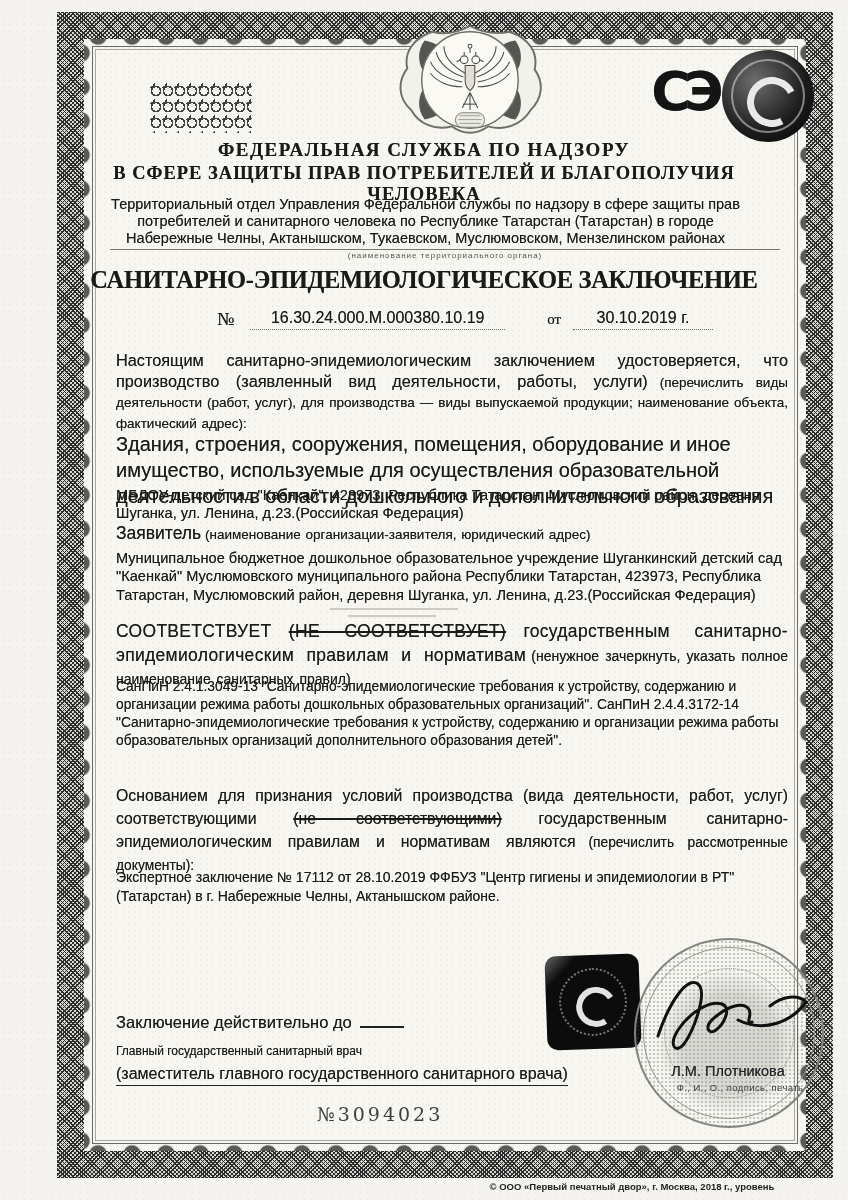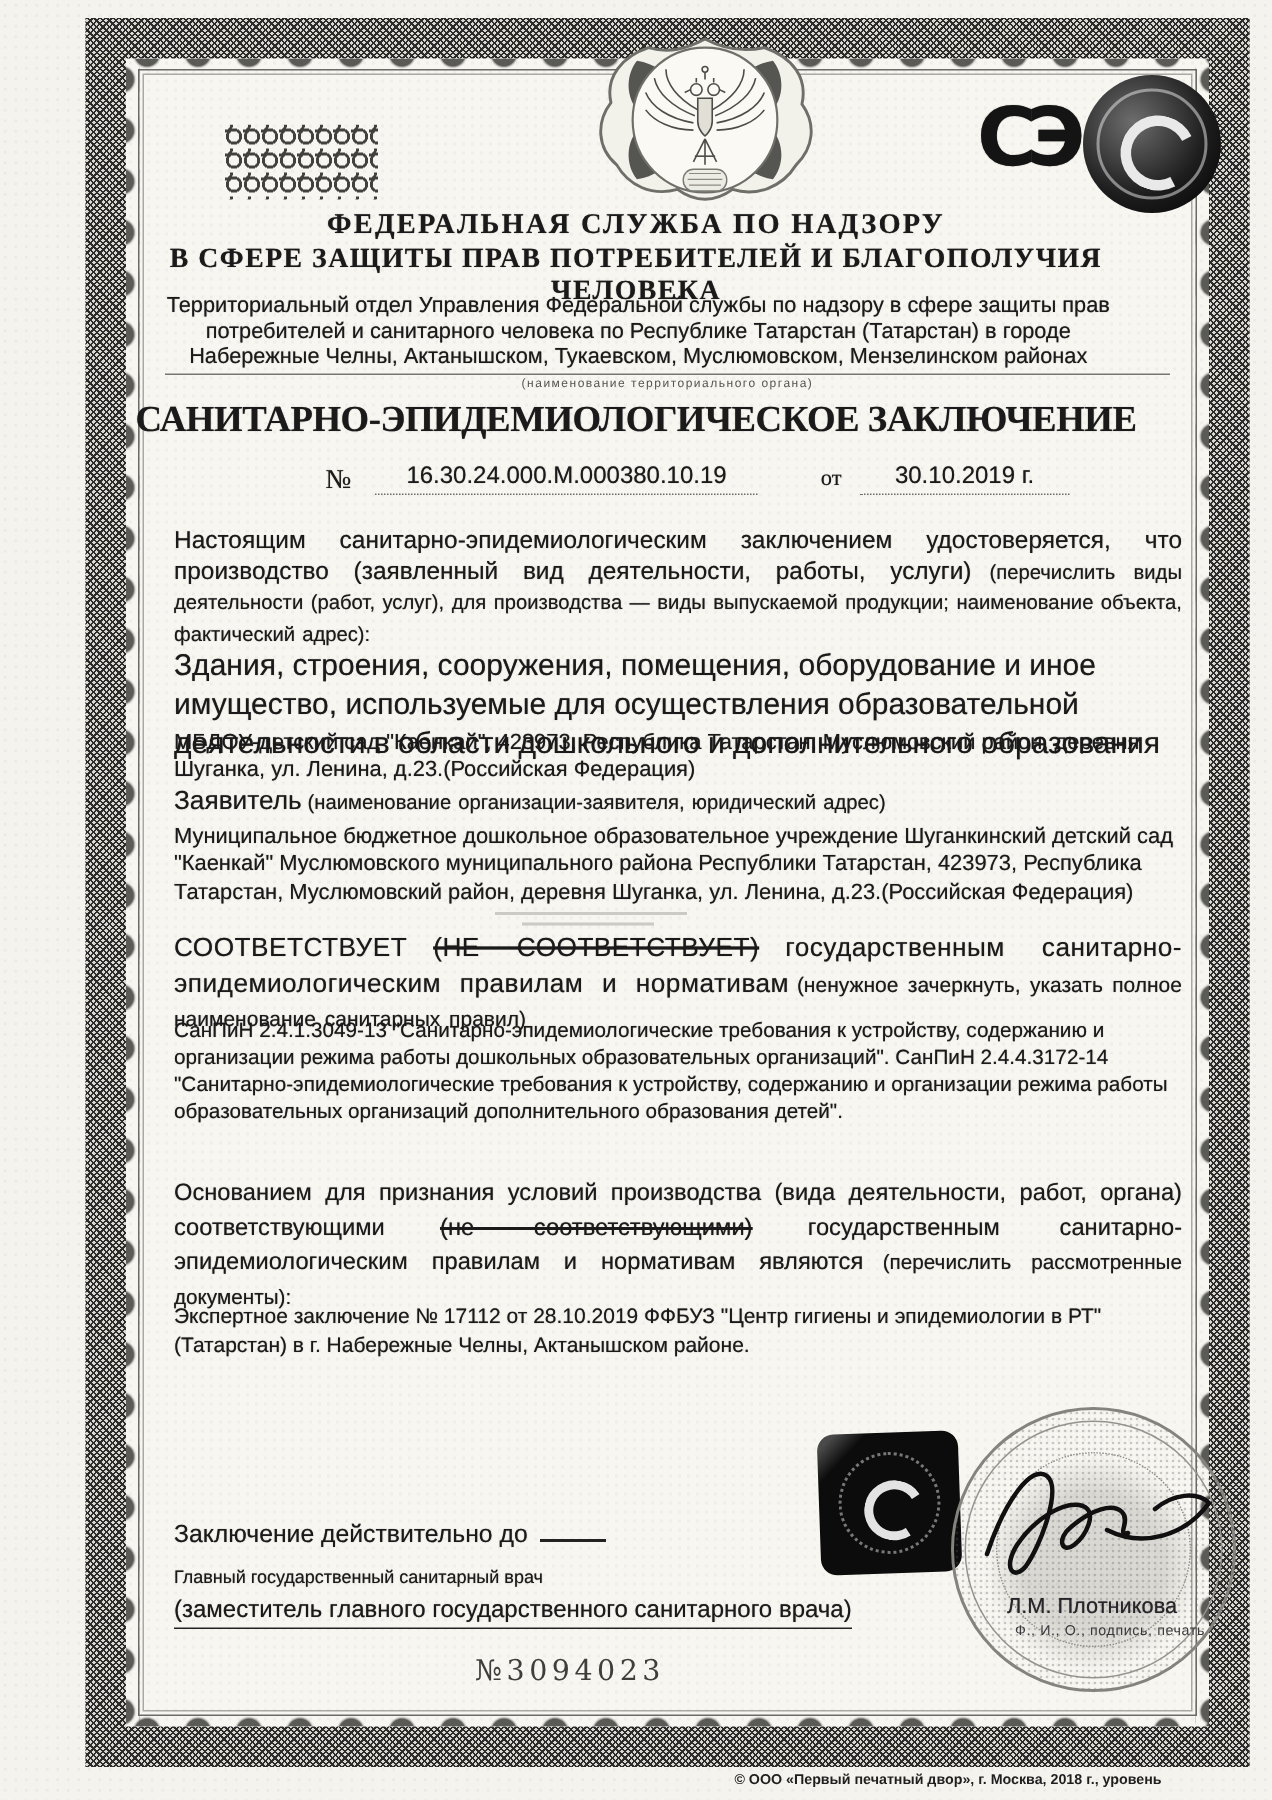--- a/index.html
+++ b/index.html
@@ -201,21 +201,21 @@
 
   <div class="t para complies ink">
     <span class="big">СООТВЕТСТВУЕТ</span>
     <span class="big strike">(НЕ СООТВЕТСТВУЕТ)</span>
     <span class="big">государственным санитарно-эпидемиологическим правилам и нормативам</span>
     <span class="small-note">(ненужное зачеркнуть, указать полное наименование санитарных правил)</span>
   </div>
   <div class="t sanpin ink">СанПиН 2.4.1.3049-13 "Санитарно-эпидемиологические требования к устройству, содержанию и организации режима работы дошкольных образовательных организаций". СанПиН 2.4.4.3172-14 "Санитарно-эпидемиологические требования к устройству, содержанию и организации режима работы образовательных организаций дополнительного образования детей".</div>
 
   <div class="t para basis ink">
-    <span class="main">Основанием для признания условий производства (вида деятельности, работ, органа) соответствующими</span>
+    <span class="main">Основанием для признания условий производства (вида деятельности, работ, услуг) соответствующими</span>
     <span class="main strike">(не соответствующими)</span>
     <span class="main">государственным санитарно-эпидемиологическим правилам и нормативам являются</span>
     <span class="small-note">(перечислить рассмотренные документы):</span>
   </div>
   <div class="t expert ink">Экспертное заключение № 17112 от 28.10.2019 ФФБУЗ "Центр гигиены и эпидемиологии в РТ" (Татарстан) в г. Набережные Челны, Актанышском районе.</div>
 
   <div class="t sq-stamp"></div>
   <div class="t seal"></div>
   <svg class="t signature" viewBox="0 0 176 120">
     <g stroke="#101010" stroke-width="3" fill="none" stroke-linecap="round">

